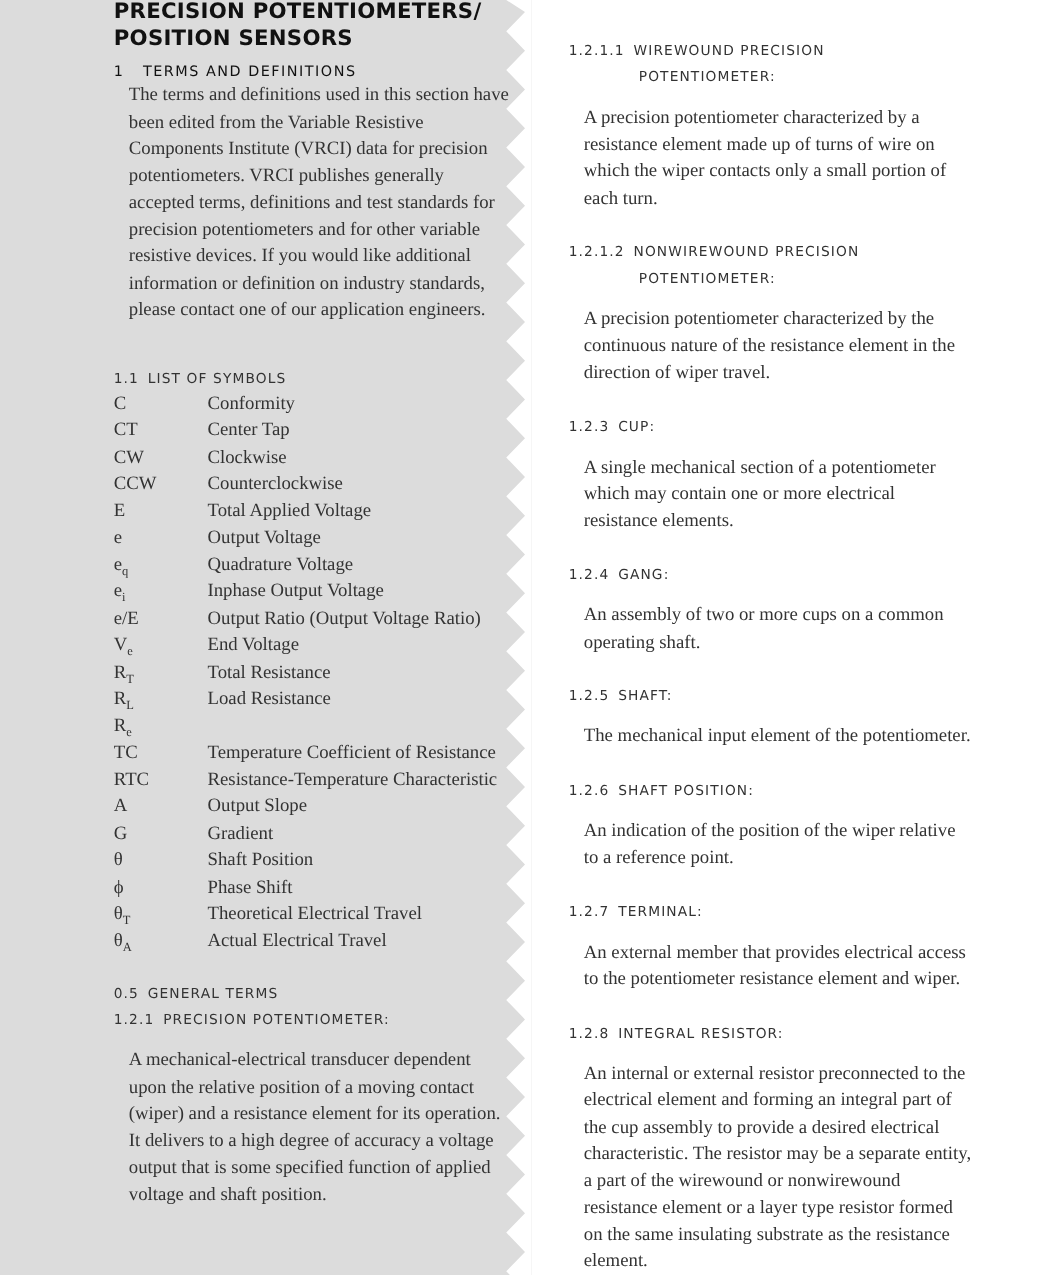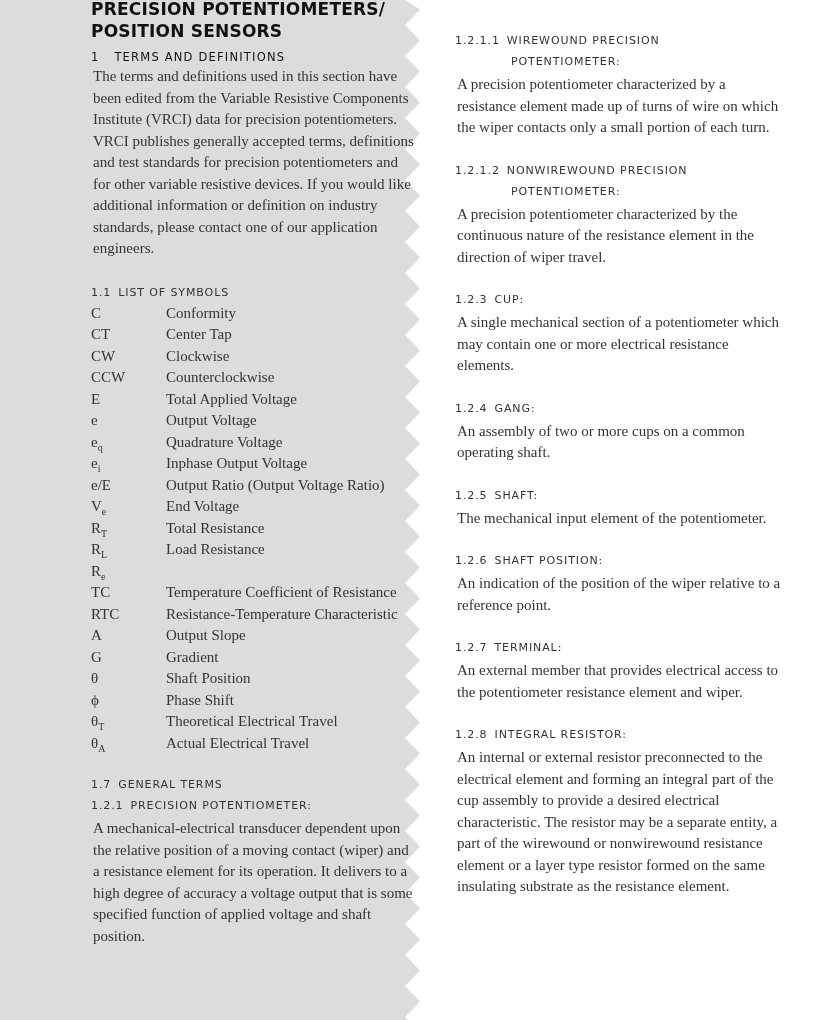--- a/index.html
+++ b/index.html
@@ -51,21 +51,21 @@
       color: #111;
       margin-top: 5px;
       line-height: 16px;
     }
     .sec-head-bold .num { margin-right: 10px; }
     .body-text {
       font-family: "Liberation Serif", serif;
       font-size: 15px;
       line-height: 21.5px;
       color: #333;
-      margin: 2px;
+      margin: 12px;
     }
     .sub-head {
       font-family: "DejaVu Sans", sans-serif;
       font-size: 11px;
       letter-spacing: 0.9px;
       color: #333;
       line-height: 21px;
     }
     .sub-head .num { margin-right: 7px; text-align: center; }
     .sub-head .indent { display: block; padding-left: 56px; }
@@ -186,21 +186,21 @@
         <span class="def">Theoretical Electrical Travel</span>
       </div>
       <div class="sym-row">
         <span class="sym"><span>θ</span><sub>A</sub></span>
         <span class="def">Actual Electrical Travel</span>
       </div>
     </div>
 
   <div class="gap-lg"></div>
   <div class="sub-head">
-    <span class="num">1.7</span><span>GENERAL TERMS</span>
+    <span class="num">0.5</span><span>GENERAL TERMS</span>
   </div>
   <div class="sub-head">
     <span class="num">1.2.1</span><span>PRECISION POTENTIOMETER:</span>
   </div>
   <p class="body-text">A mechanical-electrical transducer dependent upon the relative position of a moving contact (wiper) and a resistance element for its operation. It delivers to a high degree of accuracy a voltage output that is some specified function of applied voltage and shaft position.</p>
 </div>
 
 <div class="right-col" id="right-col">
     <div style="height: 30px;"></div>
     <div>

